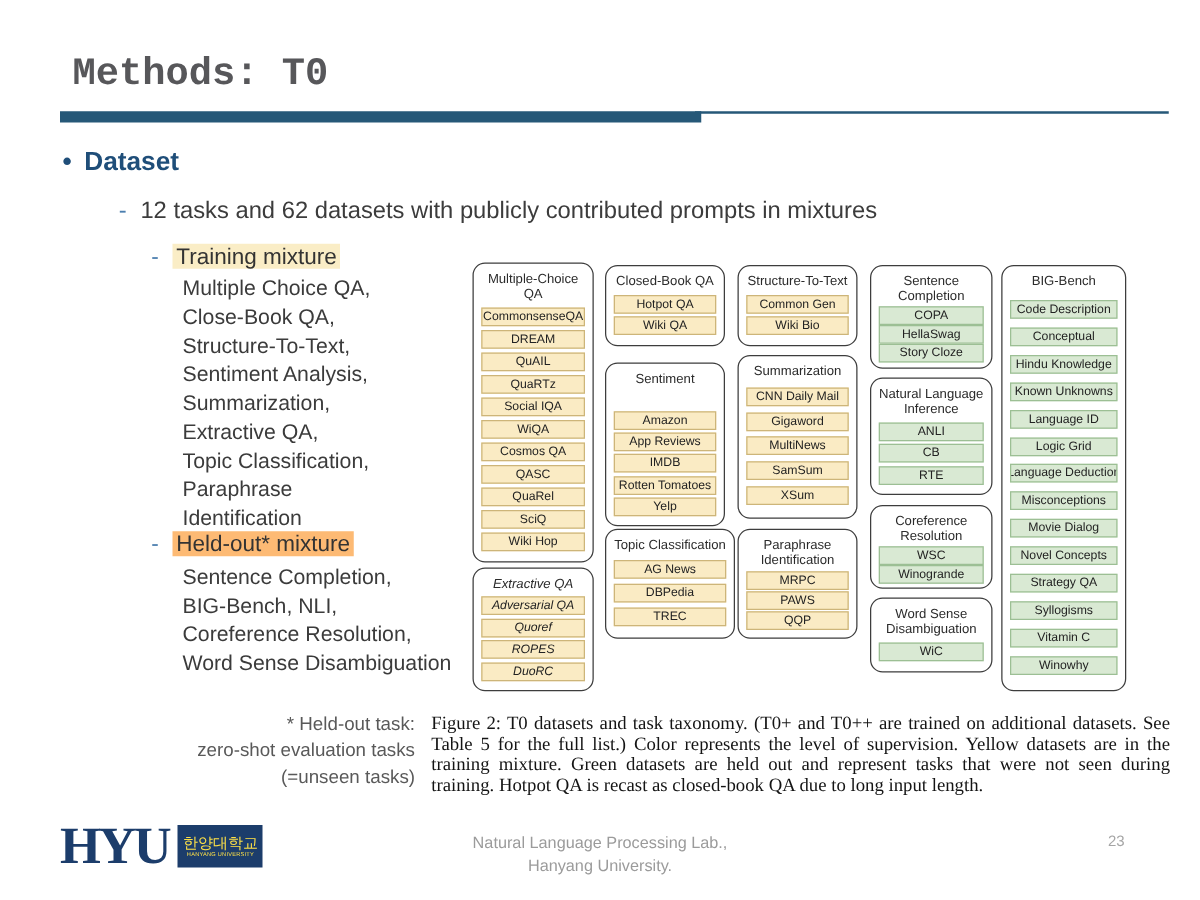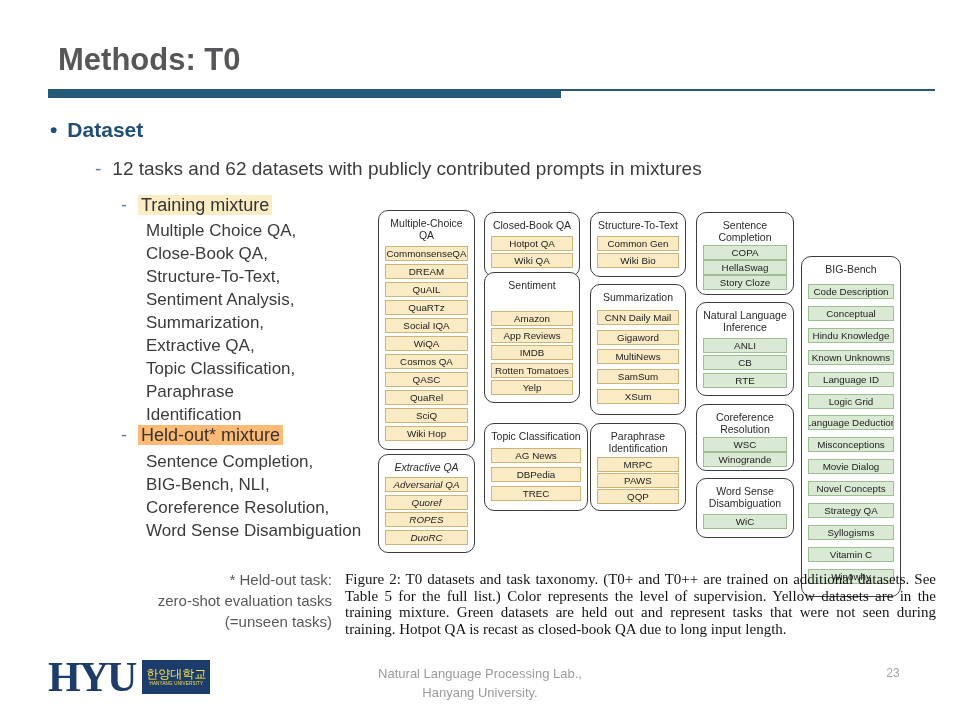--- a/index.html
+++ b/index.html
@@ -2,21 +2,21 @@
 <html><head>
 <meta charset="utf-8">
 <style>
   * { margin:0; padding:0; box-sizing:border-box; }
   html,body { background:#e8e8e8; }
   .slide {
     position:relative; width:960px; height:720px; background:#ffffff;
     font-family:"Liberation Sans", sans-serif; overflow:hidden; margin:0 auto;
   }
   
-  .title { position:absolute; left:58px; top:42px; font-size:31px; font-weight:bold; color:#57575a; letter-spacing:0; }
+  .title { position:absolute; left:58px; top:42px; font-size:31px; font-weight:bold; color:#57575a; letter-spacing:0;font-family:Liberation Mono, monospace; }
   .bar-thick { position:absolute; left:48px; top:89px; width:513px; height:9px; background:#265878; }
   .bar-thin  { position:absolute; left:556px; top:89px; width:379px; height:2px; background:#265878; }
 
   
   .heading { position:absolute; left:50px; top:118px; font-size:21px; font-weight:bold; color:#1f4e79; }
   .heading .blt { margin-right:10px; font-weight:bold; }
   .subpoint { position:absolute; left:95px; top:158px; font-size:19px; color:#3c3c3c; }
   .dash { color:#4b7eaf; margin-right:11px; }
   .mix-label-row { position:absolute; font-size:18px; color:#333; }
   .hl-train { background:#faedc6; padding:0 3px; }
@@ -126,21 +126,21 @@
           <div class="chip training">DuoRC</div>
         </div>
       </div>
       <div class="group" style="left: 111px; top: 7px; width: 96px; height: 65px;">
         <div class="gtitle">Closed-Book QA</div>
         <div class="gitems">
           <div class="chip training">Hotpot QA</div>
           <div class="chip training">Wiki QA</div>
         </div>
       </div>
-      <div class="group" style="left: 111px; top: 67px; width: 96px; height: 131px; gap: 16px;">
+      <div class="group" style="left: 111px; top: 85px; width: 96px; height: 131px; gap: 16px;">
         <div class="gtitle">Sentiment</div>
         <div class="gitems">
           <div class="chip training">Amazon</div>
           <div class="chip training">App Reviews</div>
           <div class="chip training">IMDB</div>
           <div class="chip training">Rotten Tomatoes</div>
           <div class="chip training">Yelp</div>
         </div>
       </div>
       <div class="group" style="left: 111px; top: 218px; width: 104px; height: 88px;">
@@ -198,21 +198,21 @@
           <div class="chip heldout">WSC</div>
           <div class="chip heldout">Winogrande</div>
         </div>
       </div>
       <div class="group" style="left: 323px; top: 273px; width: 98px; height: 60px;">
         <div class="gtitle">Word Sense Disambiguation</div>
         <div class="gitems">
           <div class="chip heldout">WiC</div>
         </div>
       </div>
-      <div class="group" style="left: 428px; top: 7px; width: 100px; height: 341px; margin-top: 44px;">
+      <div class="group" style="left: 428px; top: 7px; width: 100px; height: 341px;">
         <div class="gtitle">BIG-Bench</div>
         <div class="gitems">
           <div class="chip heldout">Code Description</div>
           <div class="chip heldout">Conceptual</div>
           <div class="chip heldout">Hindu Knowledge</div>
           <div class="chip heldout">Known Unknowns</div>
           <div class="chip heldout">Language ID</div>
           <div class="chip heldout">Logic Grid</div>
           <div class="chip heldout">Language Deduction</div>
           <div class="chip heldout">Misconceptions</div>

